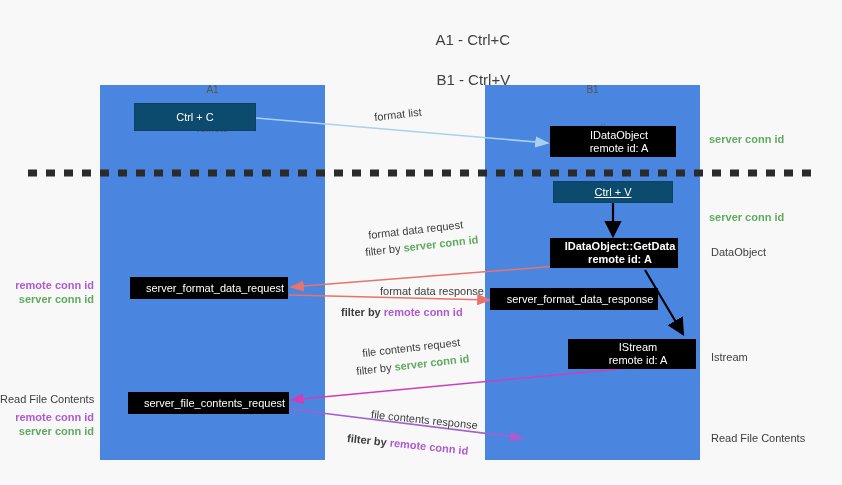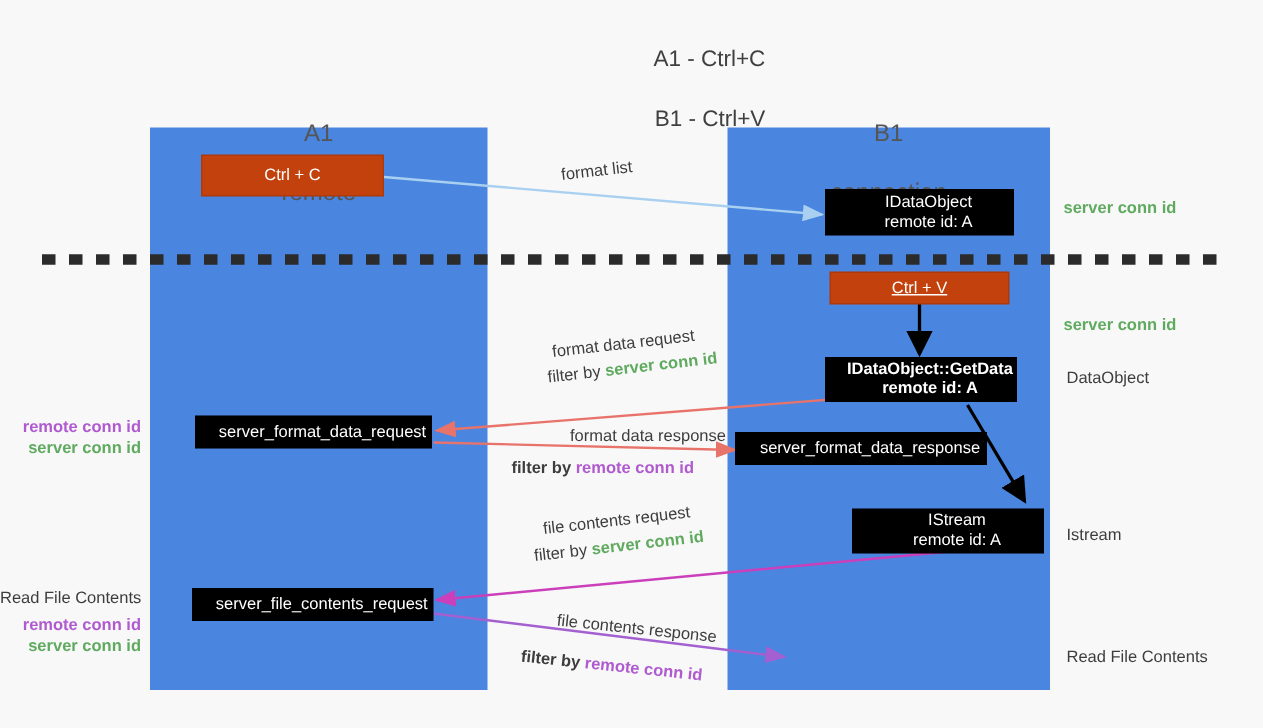--- a/index.html
+++ b/index.html
@@ -40,21 +40,21 @@
     line-height: 20px;
     white-space: pre;
     margin-left: 44px;
   }
 
   
   .col-head {
     position: absolute;
     text-align: center;
     color: #555;
-    font-size: 16px;
+    font-size: 10px;
     line-height: 13px;
     white-space: pre;
   }
   .col-head .hl1 { display: block; }
   .col-head .hl2 { display: block; }
 
   
   .lane {
     position: absolute;
     background: #4a86e0;
@@ -70,21 +70,21 @@
     flex-direction: column;
     align-items: center;
     justify-content: center;
     color: #ffffff;
     font-size: 11px;
     line-height: 13px;
     text-align: center;
     white-space: pre;
     border: 1px solid rgba(0,0,0,0.10);
   }
-  .box.green  { background: #c2410c; }
+  .box.green  { background: #0c4a6e; }
   .box.orange { background: #000000; padding-left: 12px; }
   .box .l2 { display: block; text-align: center; }
 
   
   .lbl {
     position: absolute;
     font-size: 11px;
     line-height: 14px;
     white-space: pre;
     color: #3d3d3d;

